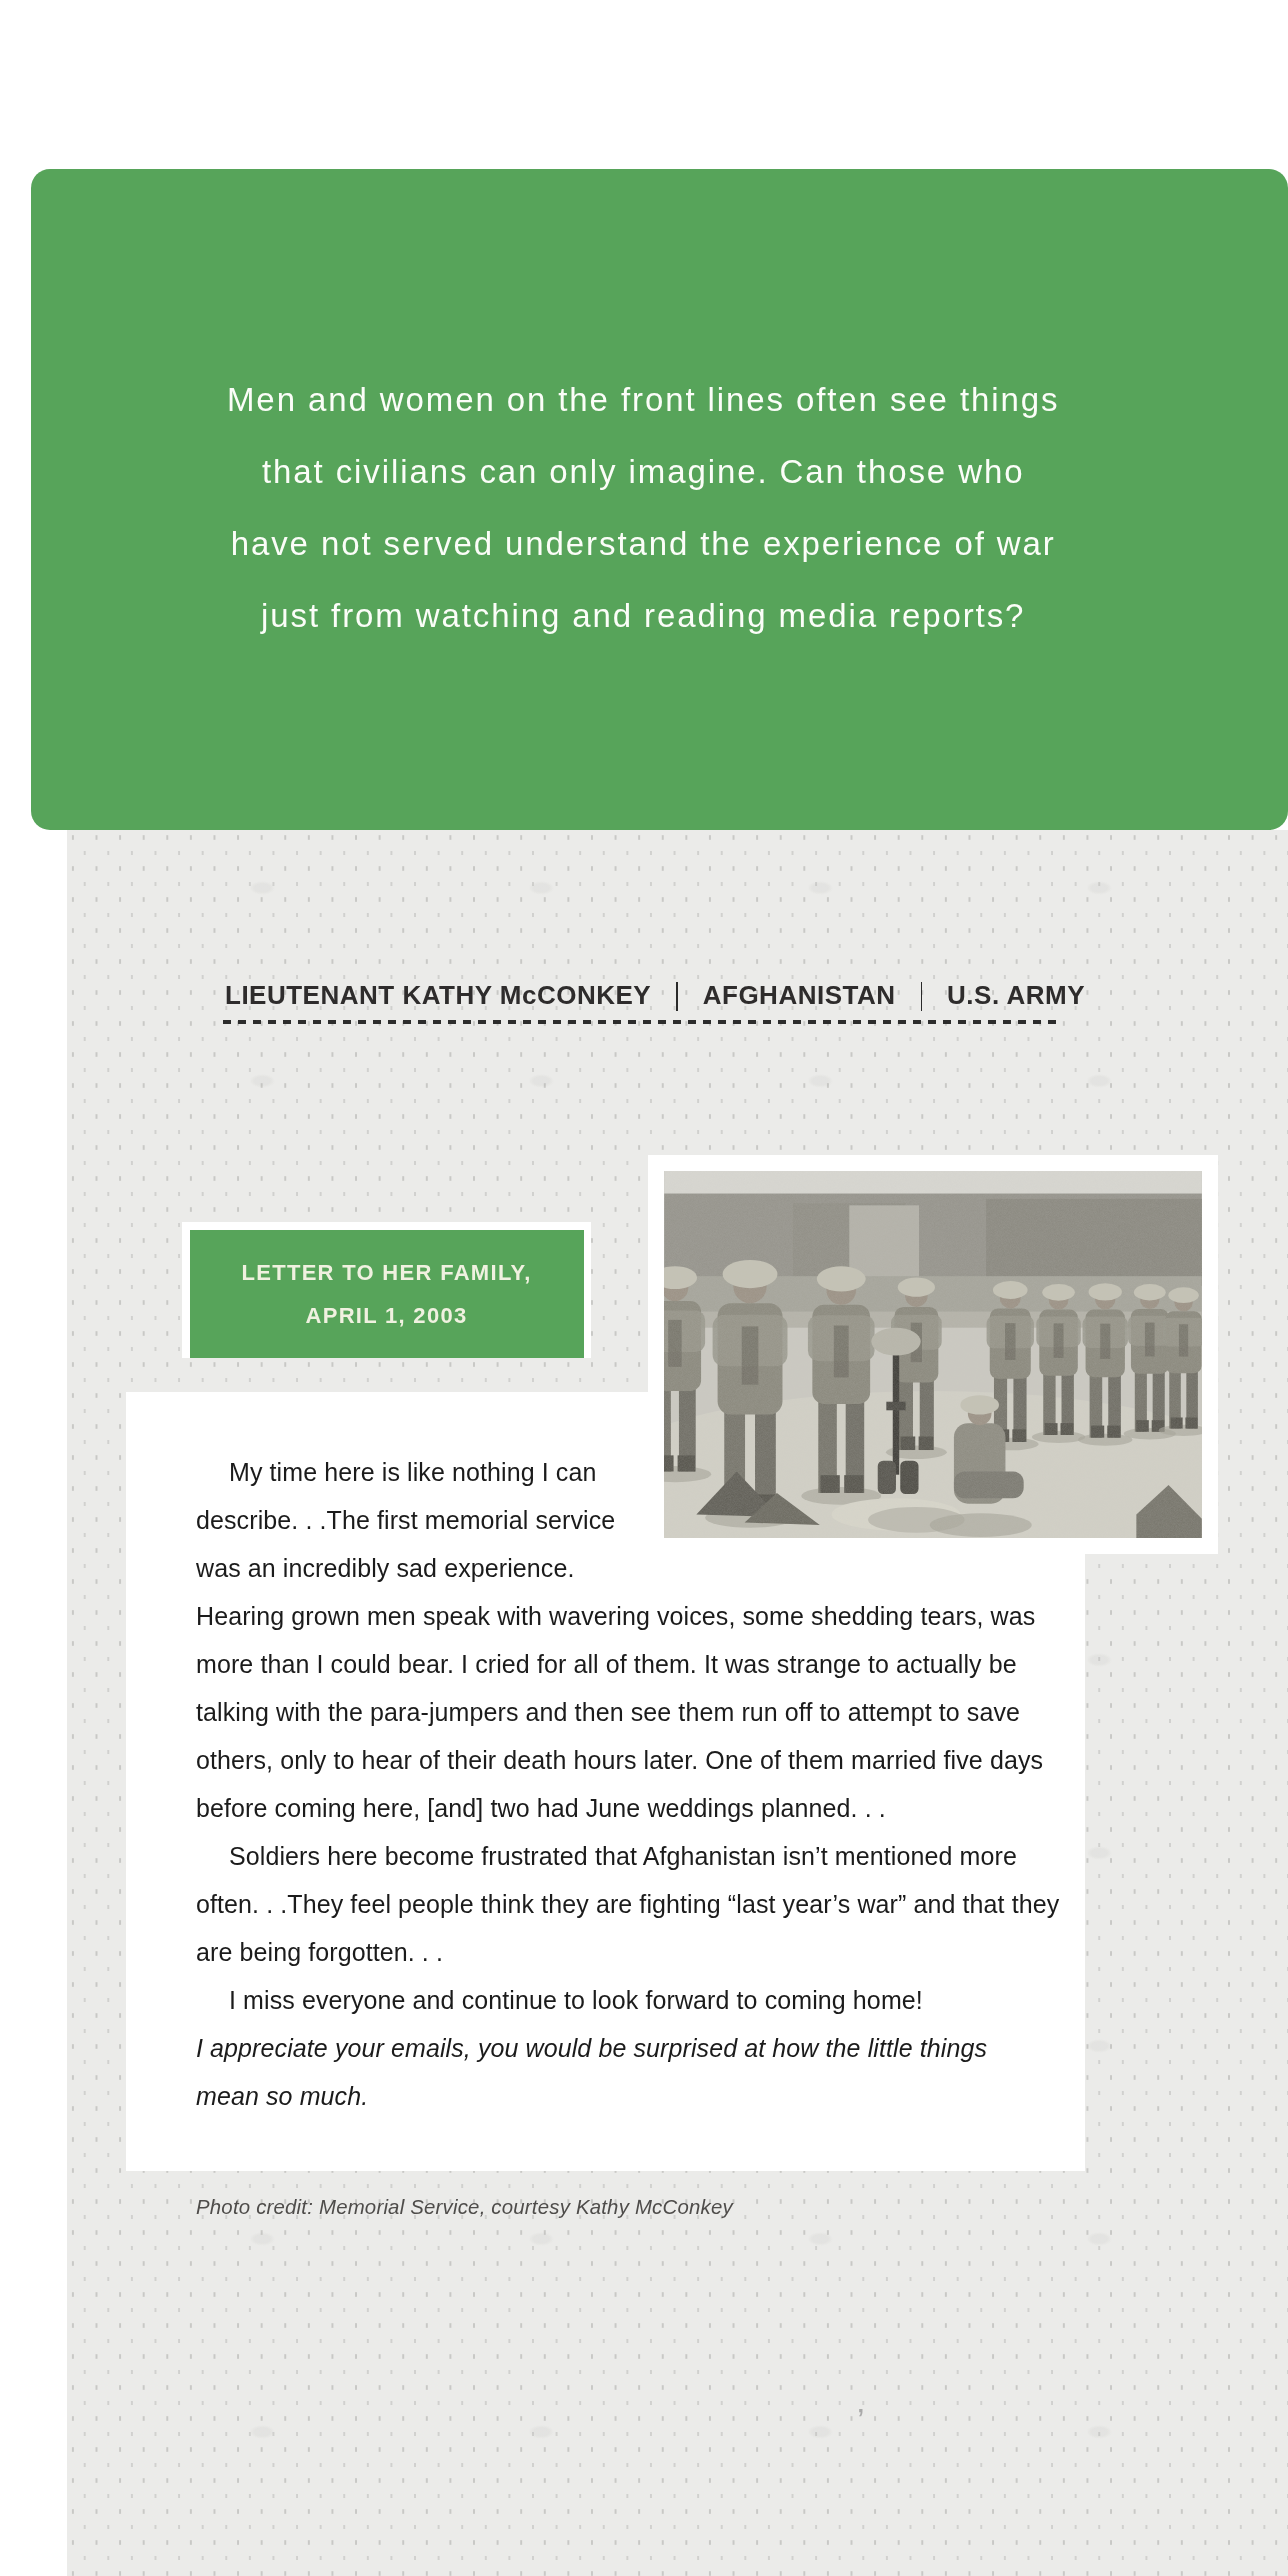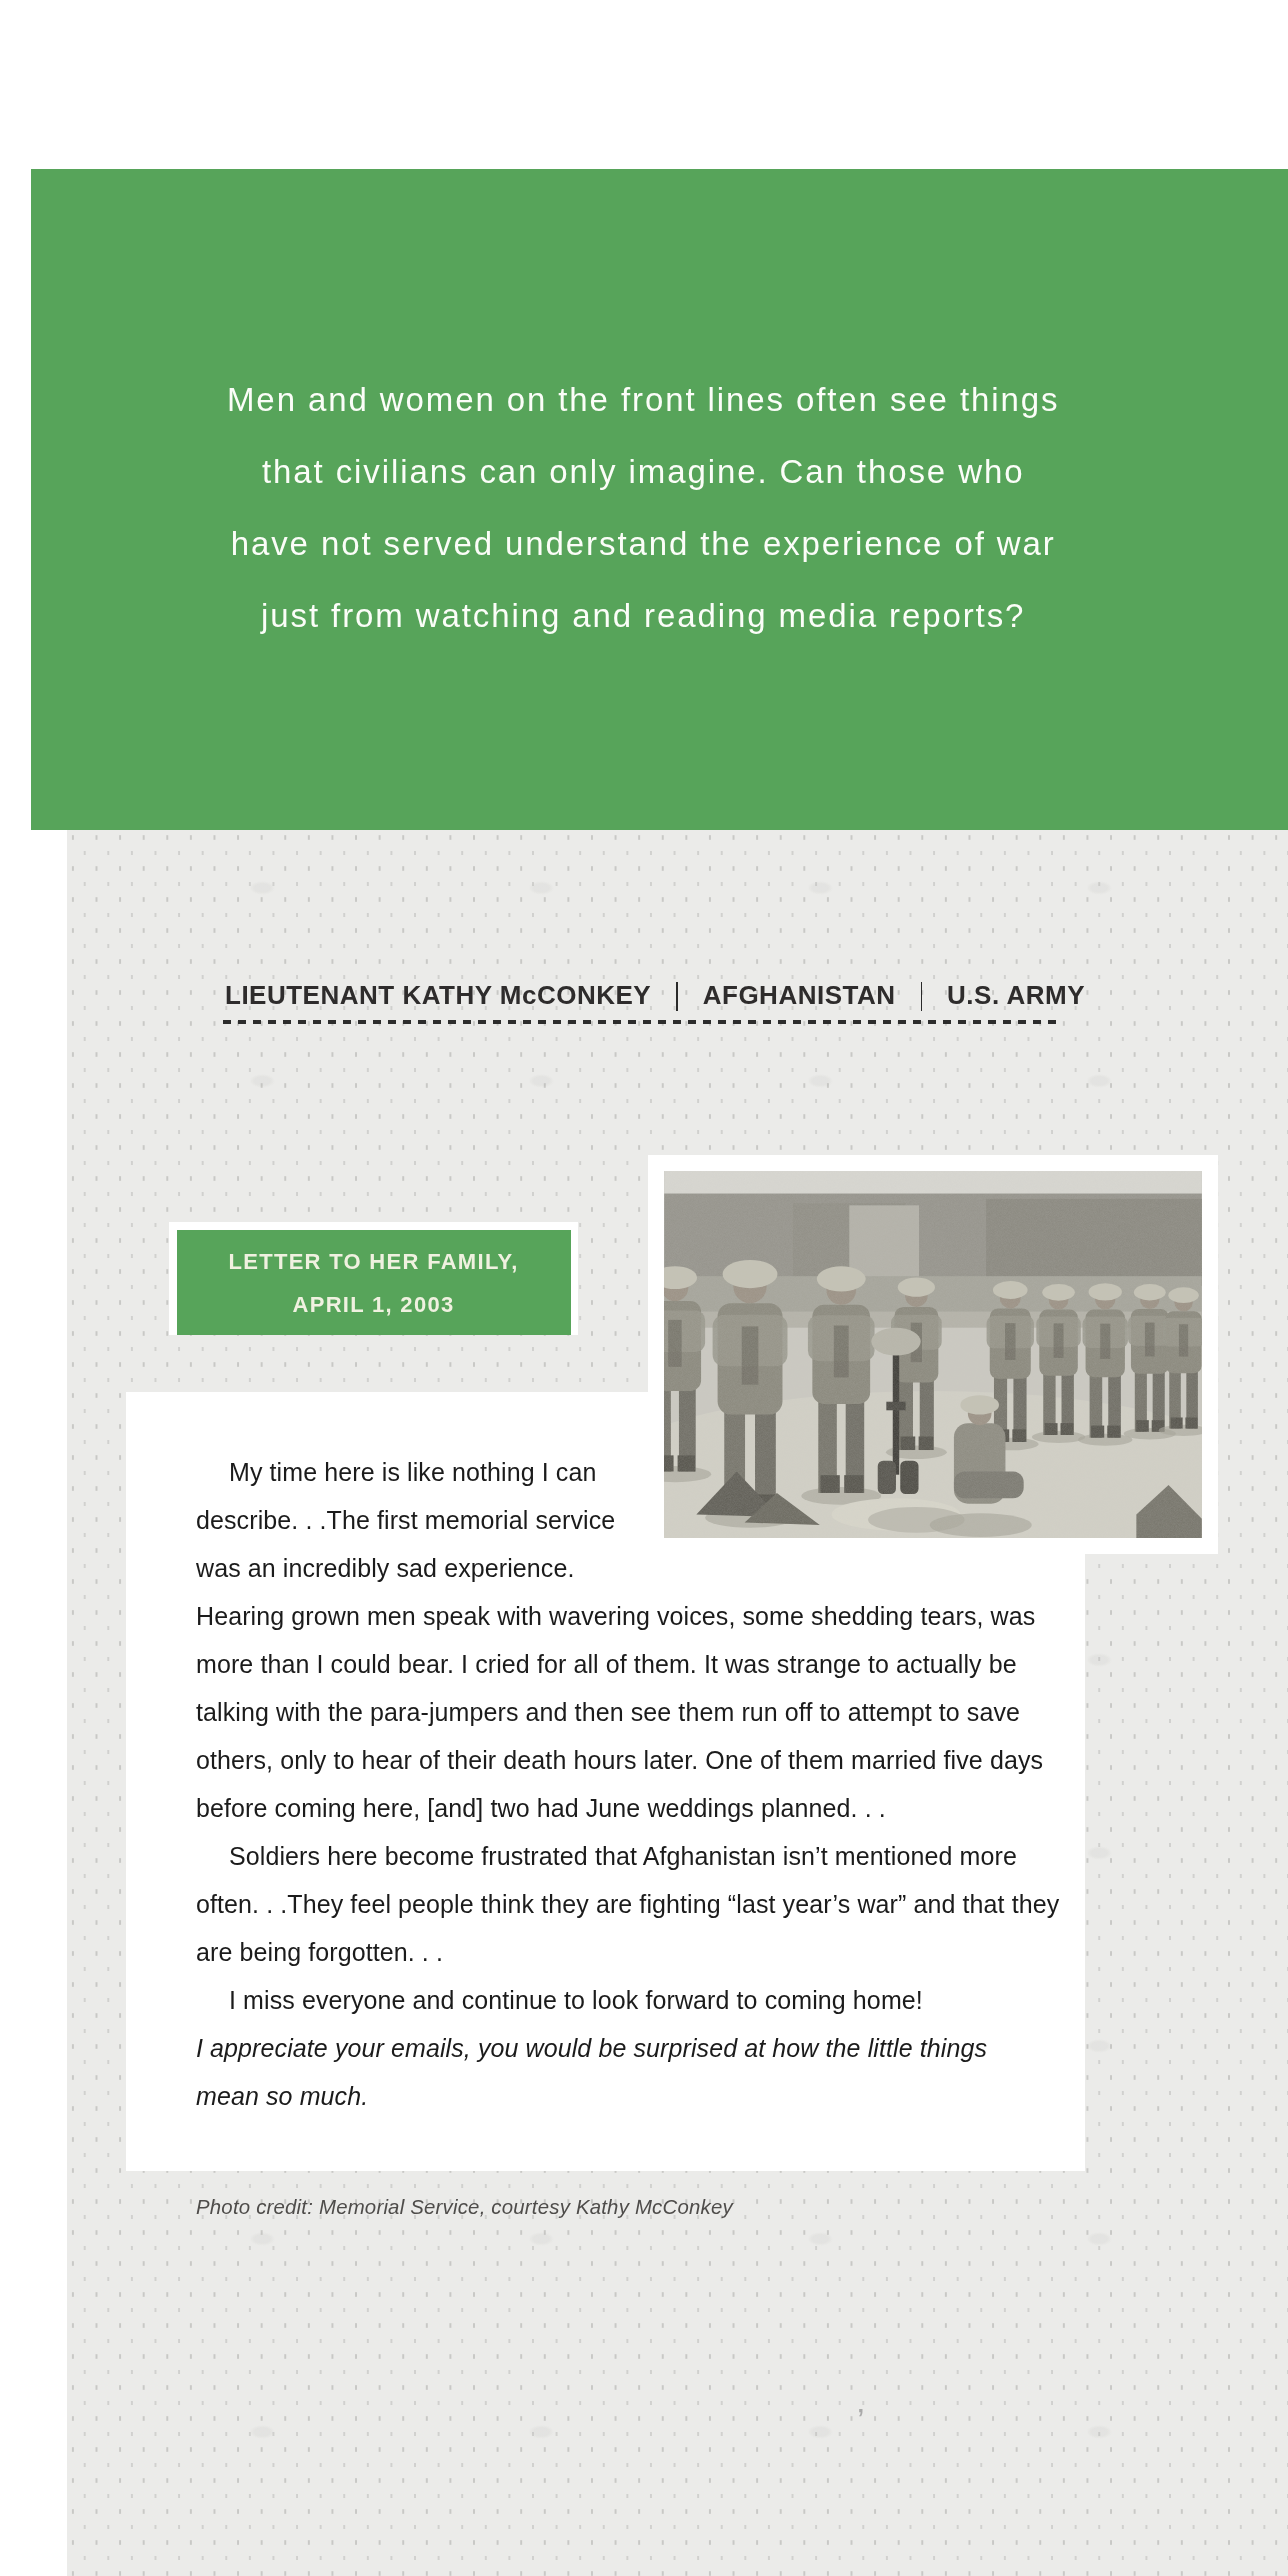--- a/index.html
+++ b/index.html
@@ -2,21 +2,21 @@
 <html style="font-size:8.6px"><head>
 <meta charset="utf-8">
 <style>
   html,body{margin:0;padding:0;background:#ffffff;}
   .page{position:relative;width:1288px;height:2576px;background:#ffffff;overflow:hidden;
         font-family:"Liberation Sans",sans-serif;}
 
   
   .banner{position:absolute;left:31px;top:169px;width:1257px;height:661px;background:#57a45a;
           display:flex;flex-direction:column;justify-content:center;align-items:center;
-          padding:16px 38px 0 5.4px;box-sizing:border-box;}
+          padding:16px 38px 0 5.4px;box-sizing:border-box;border-radius:19px;}
   .banner-line{color:#fbfdf8;font-size:33px;font-weight:300;letter-spacing:1.9px;
                line-height:72px;white-space:nowrap;text-align:center;}
 
   
   .panel{position:absolute;left:67px;top:830px;width:1221px;height:1746px;
          background-color:#ebebe9;
          background-image:
            radial-gradient(ellipse 1.3px 4px at 5.9px 7.5px, rgba(148,148,145,.40) 60%, transparent 75%),
            radial-gradient(ellipse 1.2px 3.8px at 17.7px 23px, rgba(148,148,145,.30) 60%, transparent 75%),
            radial-gradient(ellipse 16px 8.6px at 70% 30%, rgba(186,186,182,.16) 50%, transparent 80%);
@@ -25,21 +25,21 @@
   
   .profile-header{position:absolute;left:225px;top:980px;display:flex;align-items:flex-end;}
   .profile-item{font-size:26px;font-weight:bold;color:#2e2c2c;letter-spacing:0.5px;white-space:nowrap;}
   .sep-bar{width:1.6px;height:29px;background:#2a2a2a;margin:0 25px;}
   .dashes{position:absolute;left:223px;top:1020px;width:837px;height:3.8px;
           background:repeating-linear-gradient(90deg,#2c2c2c 0 8px,transparent 8px 15px);}
   .intro{position:absolute;left:225px;top:1048px;}
   .intro-line{font-size:22px;color:#3d3b3b;line-height:40px;letter-spacing:0.2px;white-space:nowrap;}
 
   
-  .label-backdrop{position:absolute;left:169px;top:1222px;width:409px;height:113px;background:#ffffff;}
+  .label-backdrop{position:absolute;left:182px;top:1222px;width:409px;height:136px;background:#ffffff;}
   .label-box{position:absolute;left:7.5px;top:8px;right:7.5px;bottom:0;background:#57a45a;
              display:flex;flex-direction:column;justify-content:center;align-items:center;}
   .label-line{color:#f0f1e0;font-size:22px;font-weight:bold;letter-spacing:1.3px;line-height:43px;white-space:nowrap;}
 
   
   .letter-card{position:absolute;left:126px;top:1392px;width:959px;height:779px;background:#ffffff;
                box-sizing:border-box;padding:56px 11.8px 0 70px;}
   .letter-text{font-size:25px;line-height:48px;color:#1b1b1b;letter-spacing:0.1px;}
   .narrow-line{white-space:nowrap;}
   .narrow-line:first-child{text-indent:33px;}

